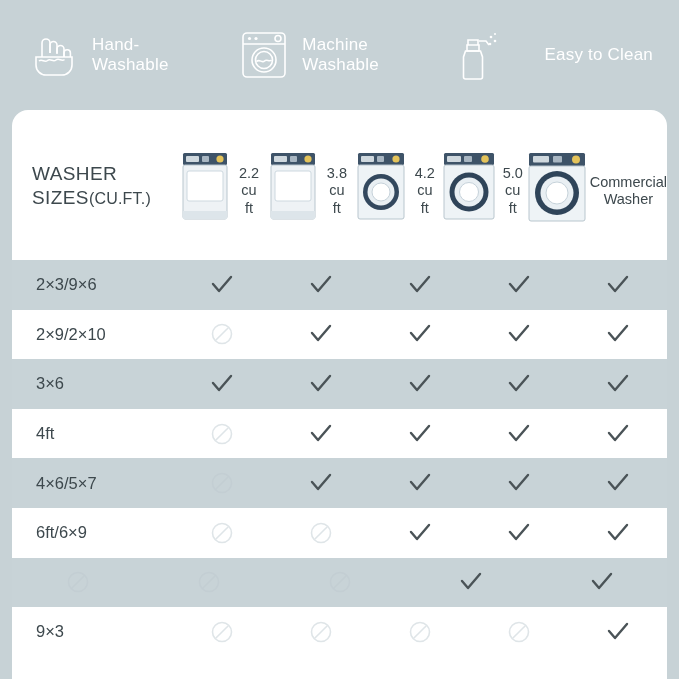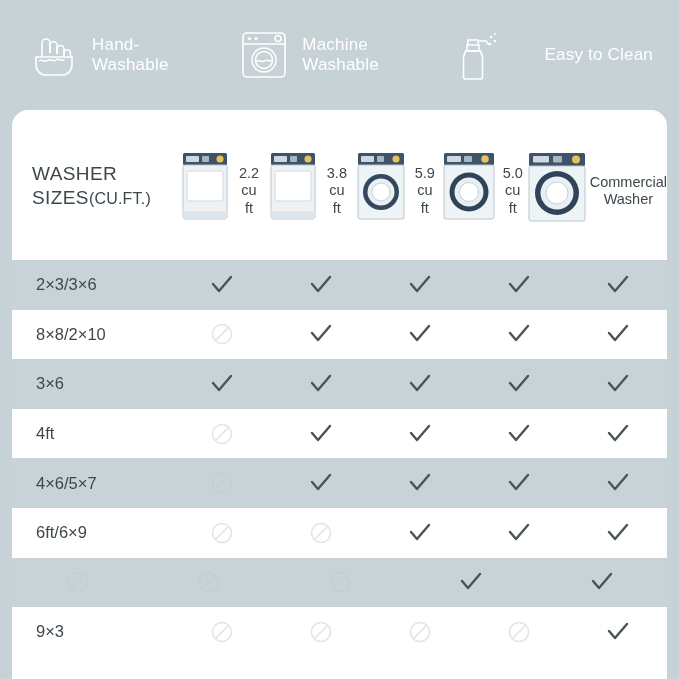--- a/index.html
+++ b/index.html
@@ -251,21 +251,21 @@
               <rect x="10" y="4" width="46" height="12" rx="1.5" fill="#3e5368"></rect>
               <rect x="13" y="7" width="13" height="6" rx="1" fill="#cfd8de"></rect>
               <rect x="29" y="7" width="7" height="6" rx="1" fill="#a8b6c2"></rect>
               <circle cx="48" cy="10" r="3.6" fill="#e4c35a"></circle>
               <rect x="10" y="16" width="46" height="54" rx="2" fill="#eef3f6" stroke="#b9c6ce" stroke-width="1"></rect>
               <circle cx="33" cy="43" r="18" fill="#33485e"></circle>
               <circle cx="33" cy="43" r="13.5" fill="#e9eff3"></circle>
               <circle cx="33" cy="43" r="9" fill="#ffffff" stroke="#c6d2da" stroke-width="1"></circle>
             </svg>
           </span>
-          <span class="clabel">5.9
+          <span class="clabel">4.2
 cu ft</span>
         </div>
 
         <div class="col">
           <span class="machine">
             <svg viewBox="0 0 66 78" width="66" height="78">
               <rect x="8" y="4" width="50" height="12" rx="1.5" fill="#3e5368"></rect>
               <rect x="11" y="7" width="14" height="6" rx="1" fill="#cfd8de"></rect>
               <rect x="28" y="7" width="8" height="6" rx="1" fill="#a8b6c2"></rect>
               <circle cx="49" cy="10" r="3.8" fill="#e4c35a"></circle>
@@ -295,21 +295,21 @@
           <span class="clabel">Commercial
 Washer</span>
         </div>
 
       </div>
     </div>
 
     <div class="rows">
 
       <div class="row shaded">
-        <div class="rlabel">2×3/3×6</div>
+        <div class="rlabel">2×3/9×6</div>
         <div class="cells">
           <div class="cell">
               <span class="mark"><svg viewBox="0 0 26 26" width="26" height="26" fill="none" stroke="#4a5357" stroke-width="2.4" stroke-linecap="round" stroke-linejoin="round">
                   <path d="M4 12l6 7L22 5"></path>
                 </svg></span>
             </div>
           <div class="cell">
               <span class="mark"><svg viewBox="0 0 26 26" width="26" height="26" fill="none" stroke="#4a5357" stroke-width="2.4" stroke-linecap="round" stroke-linejoin="round">
                   <path d="M4 12l6 7L22 5"></path>
                 </svg></span>
@@ -326,21 +326,21 @@
             </div>
           <div class="cell">
               <span class="mark"><svg viewBox="0 0 26 26" width="26" height="26" fill="none" stroke="#4a5357" stroke-width="2.4" stroke-linecap="round" stroke-linejoin="round">
                   <path d="M4 12l6 7L22 5"></path>
                 </svg></span>
             </div>
         </div>
       </div>
 
       <div class="row plain">
-        <div class="rlabel">8×8/2×10</div>
+        <div class="rlabel">2×9/2×10</div>
         <div class="cells">
           <div class="cell">
               <span class="mark"><svg viewBox="0 0 26 26" width="26" height="26" fill="none" stroke="#dfe5e8" stroke-width="1.6">
                   <circle cx="13" cy="13" r="9.5"></circle>
                   <line x1="6.7" y1="19.3" x2="19.3" y2="6.7"></line>
                 </svg></span>
             </div>
           <div class="cell">
               <span class="mark"><svg viewBox="0 0 26 26" width="26" height="26" fill="none" stroke="#4a5357" stroke-width="2.4" stroke-linecap="round" stroke-linejoin="round">
                   <path d="M4 12l6 7L22 5"></path>

